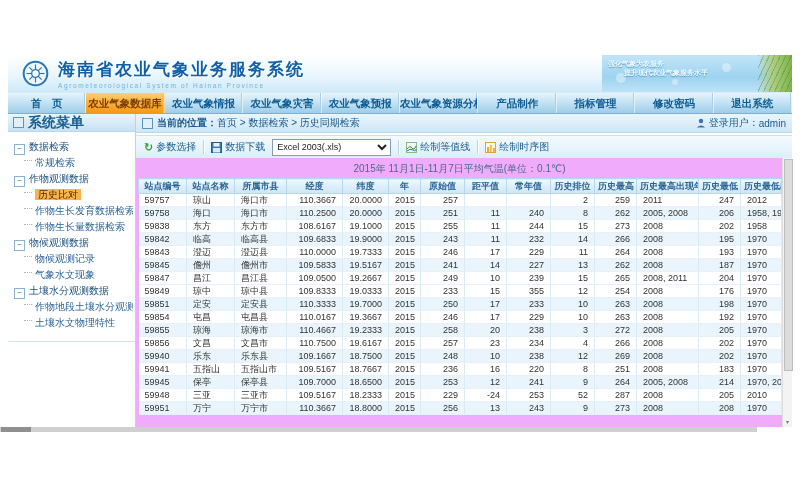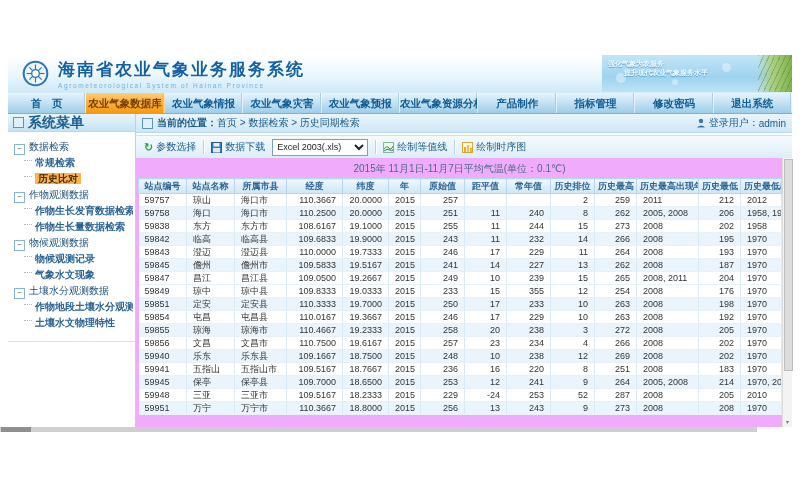--- a/index.html
+++ b/index.html
@@ -36,39 +36,39 @@
   .sidebar{width:127px;border-right:1px solid #b3d4ea;background:#fff;}
   .side-head{height:17px;line-height:17px;background:linear-gradient(180deg,#eaf5fc,#c6e2f4);
     border-bottom:1px solid #b7d9ee;font-size:14px;font-weight:bold;color:#1b5e8e;padding-left:5px;}
   .side-head .mi{display:inline-block;width:9px;height:9px;border:1px solid #5d94bd;background:#dff0fb;
     margin-right:4px;vertical-align:-1px;}
   .tree{padding:7px 2px 10px 6px;border-bottom:1px solid #cfe3f2;}
   .tnode{height:16px;line-height:16px;font-size:10px;white-space:nowrap;overflow:hidden;cursor:pointer;}
   .tnode.parent{color:#1a4f7a;}
   .tbox{display:inline-block;width:9px;height:9px;line-height:7px;text-align:center;font-size:8px;
     border:1px solid #88b3d2;background:#fff;color:#3a6ea5;margin-right:4px;vertical-align:-1px;}
-  .tnode.child{margin-left:10px;color:#2a6496;font-weight:bold;}
+  .tnode.child{margin-left:10px;color:#2a6496;}
   .tdash{display:inline-block;width:8px;height:1px;border-top:1px dotted #9db8cc;margin-right:3px;vertical-align:4px;}
   .clabel.sel{background:#fcb44a;color:#4a2c00;padding:0 3px;}
 
   .content{position:relative;width:656px;height:313px;background:#fff;}
   .crumb{height:18px;display:flex;justify-content:space-between;align-items:center;padding:0 6px;
     background:linear-gradient(180deg,#eaf5fc 0%,#cfe7f6 100%);border-bottom:1px solid #b7d9ee;
     font-size:10px;color:#1a5a8c;}
   .crumb b{font-weight:bold;}
   .cicon{display:inline-block;width:9px;height:9px;border:1px solid #5d94bd;background:#dff0fb;margin-right:4px;}
   .crumb .left,.crumb .right{display:flex;align-items:center;}
 
   .toolbar{margin-top:2px;height:22px;display:flex;align-items:center;gap:7px;padding:0 8px;
     background:linear-gradient(180deg,#f4fafd 0%,#dceef8 100%);
     border-top:1px solid #cde2f1;border-bottom:1px solid #c3ddef;font-size:10px;color:#1b5e8e;}
   .tbtn{display:flex;align-items:center;gap:3px;cursor:pointer;white-space:nowrap;}
   .vsep{width:1px;height:14px;background:#b9d3e6;box-shadow:1px 0 0 #ffffff;}
   .gicon{color:#2e9e36;font-weight:bold;font-size:11px;line-height:10px;}
-  select{font-size:9px;height:17px;width:96px;border:1px solid #7f9db9;background:#fff;color:#222;}
+  select{font-size:9px;height:17px;width:119px;border:1px solid #7f9db9;background:#fff;color:#222;}
 
   .table-area{position:absolute;left:0;right:9px;top:44px;height:269px;overflow:hidden;background:#f0abfc;}
   .tbl-title{text-align:center;font-size:10px;color:#4a6b84;padding:4px 0 2px;}
   table{border-collapse:collapse;table-layout:fixed;width:643px;margin-left:2px;font-size:9px;color:#333;}
   th{background:linear-gradient(180deg,#eef7fe 0%,#cfe6f6 100%);color:#2a6496;font-weight:bold;
     border:1px solid #b9d7ec;height:14px;padding:0 3px;overflow:hidden;white-space:nowrap;font-size:9px;}
   td{border-right:1px solid #d9eaf5;border-bottom:1px solid #e9f1f8;height:12px;line-height:12px;
     padding:0 6px;overflow:hidden;white-space:nowrap;background:#fff;}
   tr.alt td{background:#e9f4fc;}
   .a-l{text-align:left;} .a-r{text-align:right;}
@@ -127,22 +127,22 @@
     </div>
 
   <div class="main">
     <div class="sidebar">
       <div class="side-head">
         <span class="mi"></span><span>系统菜单</span>
       </div>
       <div class="tree" id="tree">
           <div class="tnode parent"><span class="tbox">−</span><span>数据检索</span></div>
           <div class="tnode child"><span class="tdash"></span><span class="clabel">常规检索</span></div>
+          <div class="tnode parent"><span class="tbox">−</span><span>作物观测数据</span></div>
           <div class="tnode child"><span class="tdash"></span><span class="clabel sel">历史比对</span></div>
-          <div class="tnode parent"><span class="tbox">−</span><span>作物观测数据</span></div>
           <div class="tnode child"><span class="tdash"></span><span class="clabel">作物生长发育数据检索</span></div>
           <div class="tnode child"><span class="tdash"></span><span class="clabel">作物生长量数据检索</span></div>
           <div class="tnode parent"><span class="tbox">−</span><span>物候观测数据</span></div>
           <div class="tnode child"><span class="tdash"></span><span class="clabel">物候观测记录</span></div>
           <div class="tnode child"><span class="tdash"></span><span class="clabel">气象水文现象</span></div>
           <div class="tnode parent"><span class="tbox">−</span><span>土壤水分观测数据</span></div>
           <div class="tnode child"><span class="tdash"></span><span class="clabel">作物地段土壤水分观测</span></div>
           <div class="tnode child"><span class="tdash"></span><span class="clabel">土壤水文物理特性</span></div>
         </div>
     </div>
@@ -244,21 +244,21 @@
                 <td class="a-l">海口市</td>
                 <td class="a-r">110.3667</td>
                 <td class="a-r">20.0000</td>
                 <td class="a-r">2015</td>
                 <td class="a-r">257</td>
                 <td class="a-r"></td>
                 <td class="a-r"></td>
                 <td class="a-r">2</td>
                 <td class="a-r">259</td>
                 <td class="a-l">2011</td>
-                <td class="a-r">212</td>
+                <td class="a-r">247</td>
                 <td class="a-l">2012</td>
               </tr>
               <tr class="alt">
                 <td class="a-l">59758</td>
                 <td class="a-l">海口</td>
                 <td class="a-l">海口市</td>
                 <td class="a-r">110.2500</td>
                 <td class="a-r">20.0000</td>
                 <td class="a-r">2015</td>
                 <td class="a-r">251</td>

